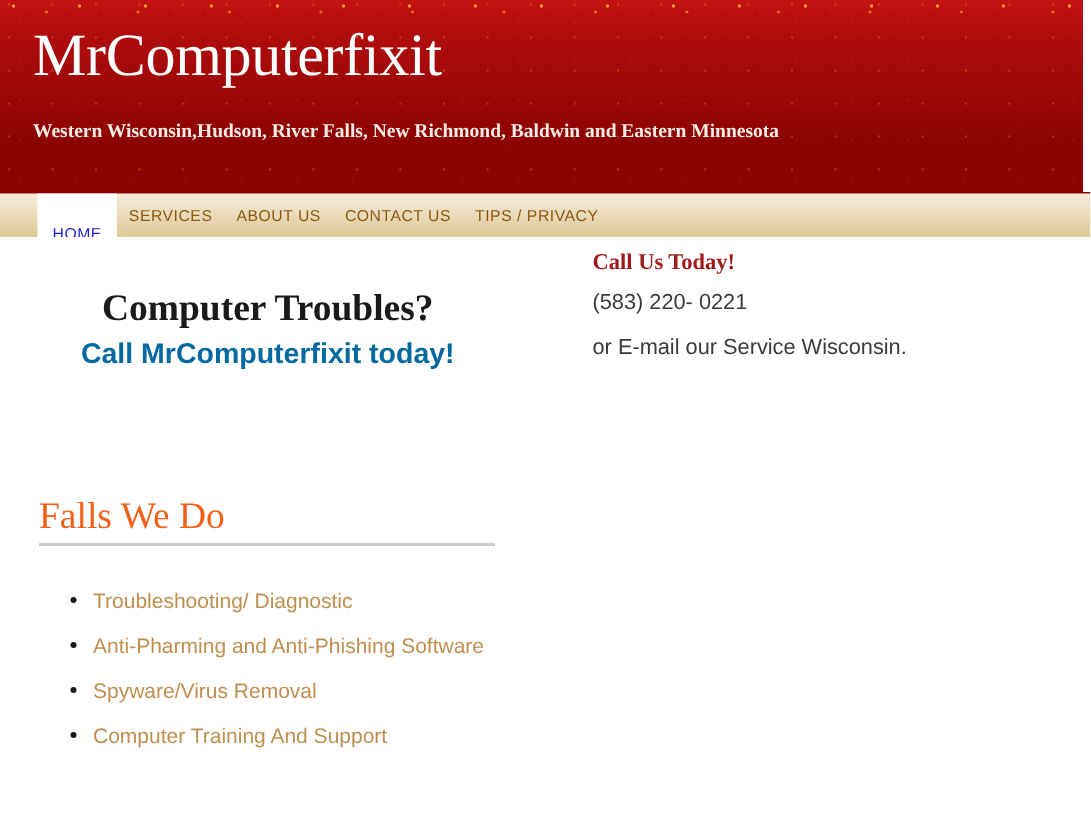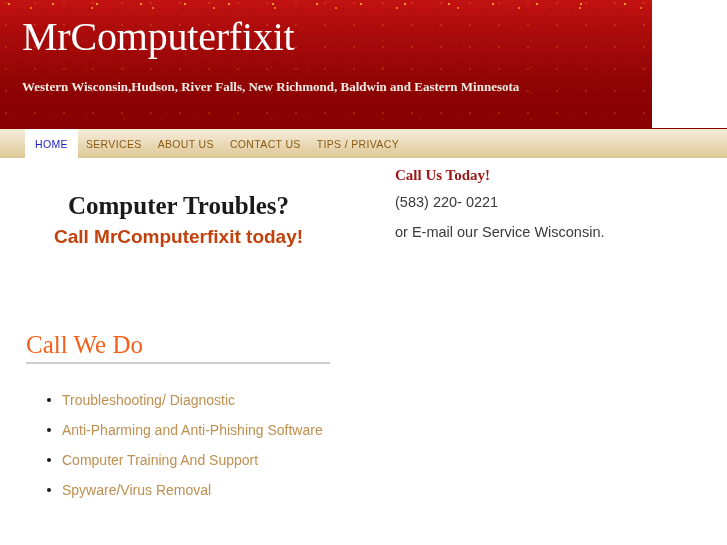--- a/index.html
+++ b/index.html
@@ -12,21 +12,21 @@
     height: 545px;
     overflow: hidden;
     background: #ffffff;
     font-family: "Liberation Sans", sans-serif;
     -webkit-font-smoothing: antialiased;
   }
 
   
   .banner {
     position: relative;
-    width: 652px;
+    width: 722px;
     height: 128px;
     background: linear-gradient(to bottom, #c41212 0%, #b10d0d 18%, #9c0707 48%, #8d0303 72%, #8a0202 100%);
     overflow: hidden;
   }
   
   .banner-speckle {
     position: absolute;
     left: 0; top: 0;
     width: 727px; height: 128px;
     opacity: .33;
@@ -103,21 +103,21 @@
     height: 29px;
     cursor: pointer;
     white-space: nowrap;
   }
   .nav-item:first-child {
     margin-left: 25px;
   }
   .nav-item.active {
     background: #ffffff;
     color: #2222cc;
-    padding: 0 10px;
+    padding: 12px 10px;
   }
 
   
   .content {
     position: relative;
     width: 727px;
     height: 387px;
     background: #ffffff;
   }
 
@@ -136,21 +136,21 @@
     font-size: 25px;
     line-height: 24px;
     color: #1a1a1a;
   }
   .headline-sans {
     margin: 7px 0 0 0;
     font-family: "Liberation Sans", sans-serif;
     font-weight: bold;
     font-size: 19px;
     line-height: 24px;
-    color: #c2410c;
+    color: #0369a1;
     white-space: nowrap;
   }
 
   
   .contact-block {
     position: absolute;
     left: 395px;
     top: 8px;
     width: 330px;
   }
@@ -275,23 +275,23 @@
     <p class="headline-serif">Computer Troubles?</p>
     <p class="headline-sans">Call MrComputerfixit today!</p>
   </div>
 
   <div class="contact-block">
     <p class="contact-title">Call Us Today!</p>
     <p class="contact-phone">(583) 220- 0221</p>
     <p class="contact-email-note">or E-mail our Service Wisconsin.</p>
   </div>
 
-  <h2 class="section-heading">Call We Do</h2>
+  <h2 class="section-heading">Falls We Do</h2>
   <div class="section-rule"></div>
 
   <ul class="services-list">
     <li>Troubleshooting/ Diagnostic</li>
     <li>Anti-Pharming and Anti-Phishing Software</li>
+    <li>Spyware/Virus Removal</li>
     <li>Computer Training And Support</li>
-    <li>Spyware/Virus Removal</li>
   </ul>
 
 </main>
 
 </body></html>

